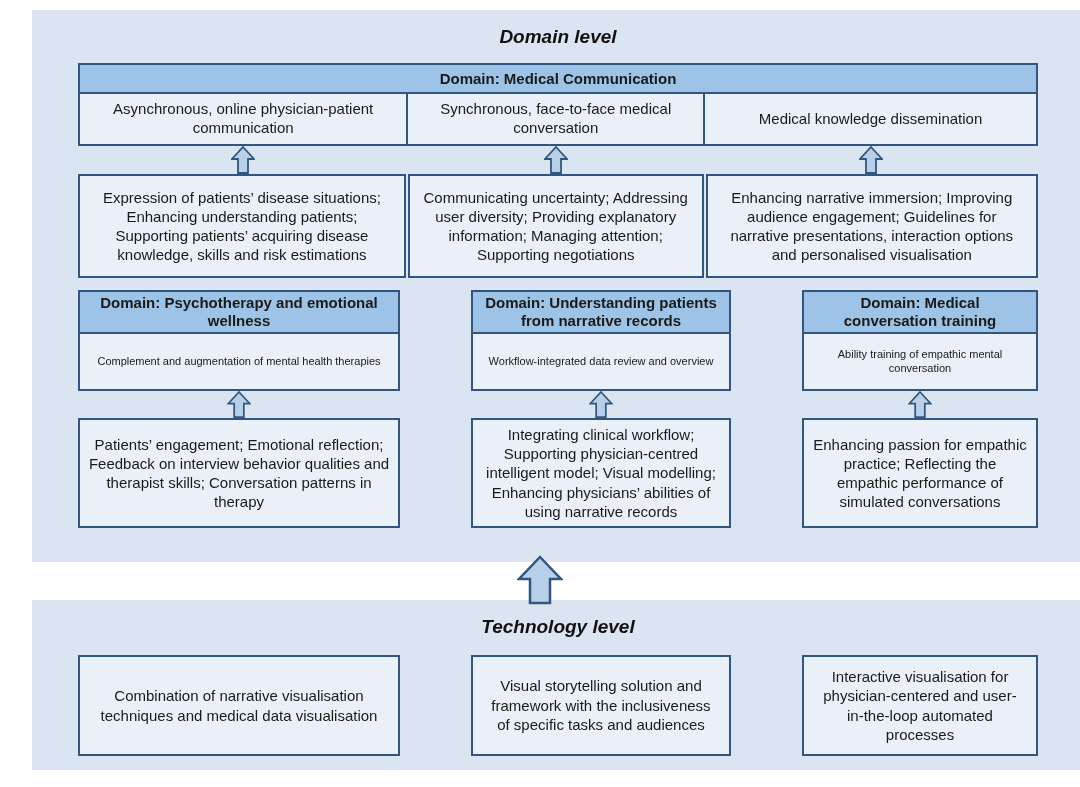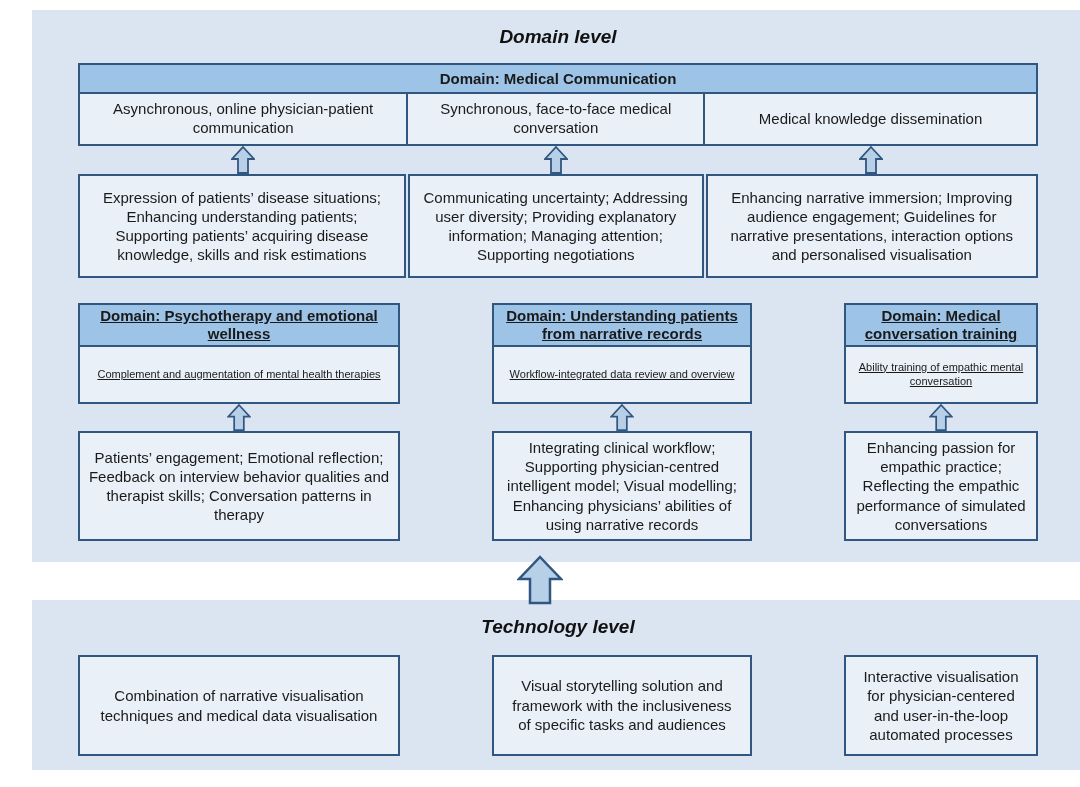--- a/index.html
+++ b/index.html
@@ -39,22 +39,22 @@
   
   .detail-row{display:flex;gap:2px;}
   .detail-box{
     border:2px solid #31567f;background:#e9f0f8;
     display:flex;align-items:center;justify-content:center;text-align:center;
     font-size:15px;line-height:1.28;min-height:104px;padding:5px 10px;box-sizing:border-box;
     flex-basis:0;
   }
   
   .fixed-row{display:flex;justify-content:space-between;}
-  .domain-row{margin-top:25px;text-decoration:underline;}
-  .w1{width:322px;} .w2{width:260px;} .w3{width:194px;}
+  .domain-row{margin-top:12px;}
+  .w1{width:322px;} .w2{width:260px;} .w3{width:236px;}
   .card-header{
     background:#9dc3e6;border:2px solid #31567f;font-weight:bold;font-size:15px;
     display:flex;align-items:center;justify-content:center;text-align:center;
     min-height:41px;line-height:1.2;padding:2px 8px;box-sizing:border-box;
   }
   .card-body{
     border:2px solid #31567f;border-top:none;background:#e9f0f8;font-size:11px;
     display:flex;align-items:center;justify-content:center;text-align:center;
     min-height:57px;line-height:1.25;padding:3px 10px;box-sizing:border-box;
   }

